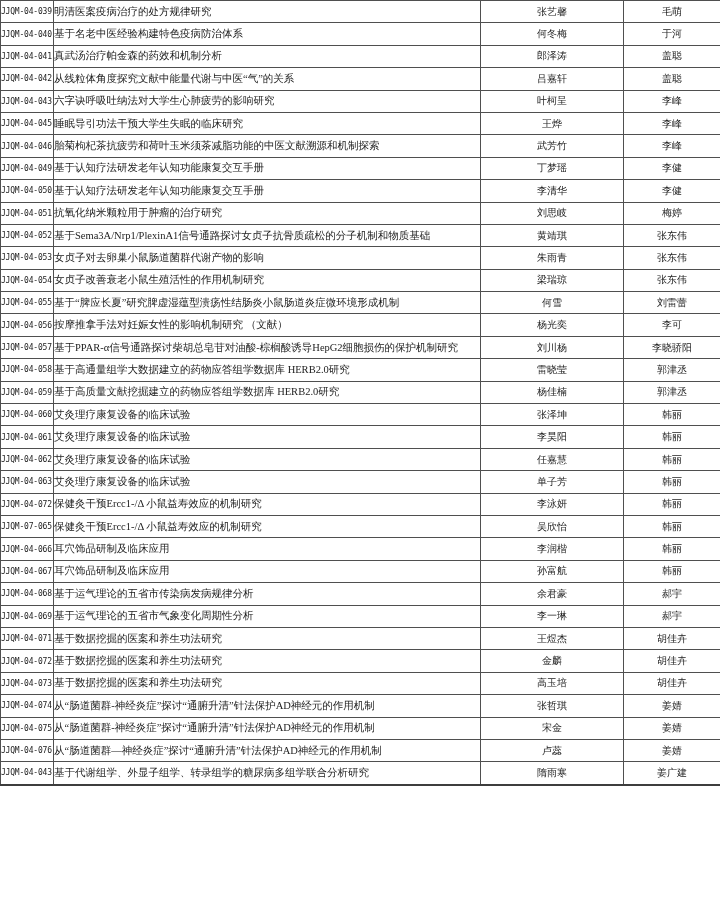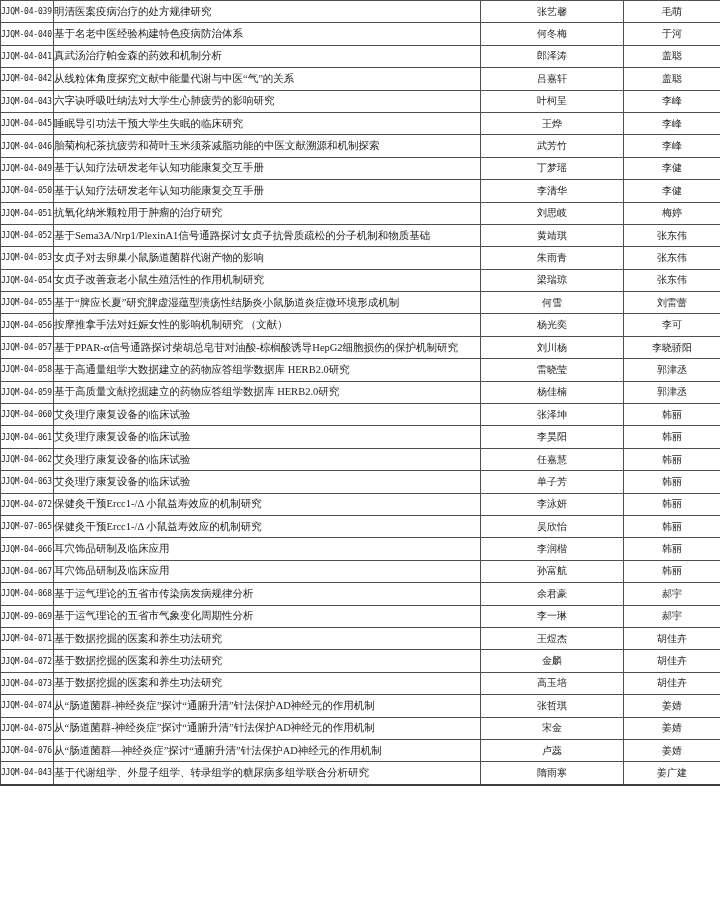--- a/index.html
+++ b/index.html
@@ -219,21 +219,21 @@
           <td class="col-student">孙富航</td>
           <td class="col-advisor">韩丽</td>
         </tr>
         <tr>
           <td class="col-id">JJQM-04-068</td>
           <td class="col-title">基于运气理论的五省市传染病发病规律分析</td>
           <td class="col-student">余君豪</td>
           <td class="col-advisor">郝宇</td>
         </tr>
         <tr>
-          <td class="col-id">JJQM-09-069</td>
+          <td class="col-id">JJQM-04-069</td>
           <td class="col-title">基于运气理论的五省市气象变化周期性分析</td>
           <td class="col-student">李一琳</td>
           <td class="col-advisor">郝宇</td>
         </tr>
         <tr>
           <td class="col-id">JJQM-04-071</td>
           <td class="col-title">基于数据挖掘的医案和养生功法研究</td>
           <td class="col-student">王煜杰</td>
           <td class="col-advisor">胡佳卉</td>
         </tr>

